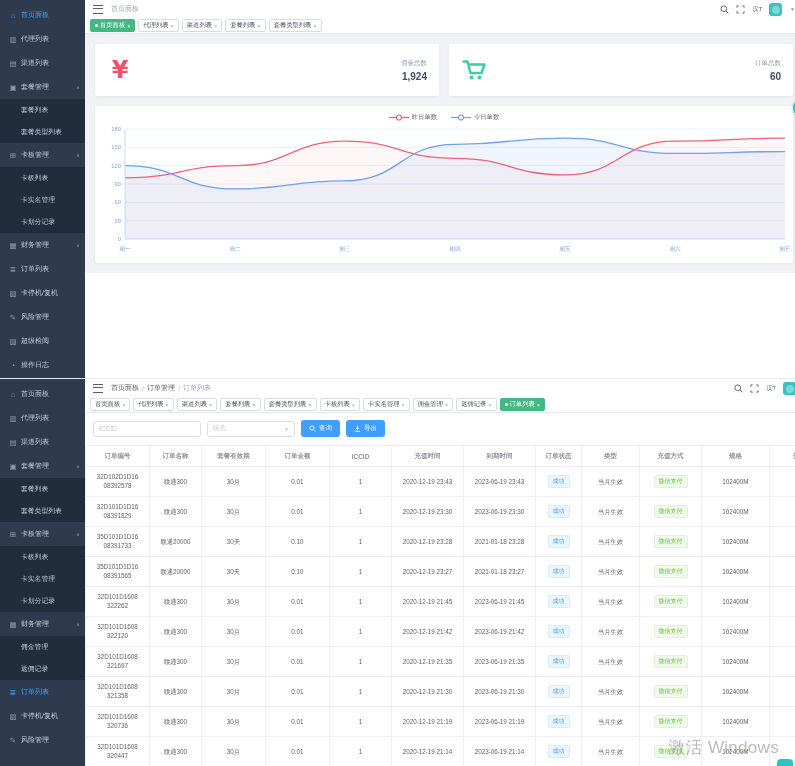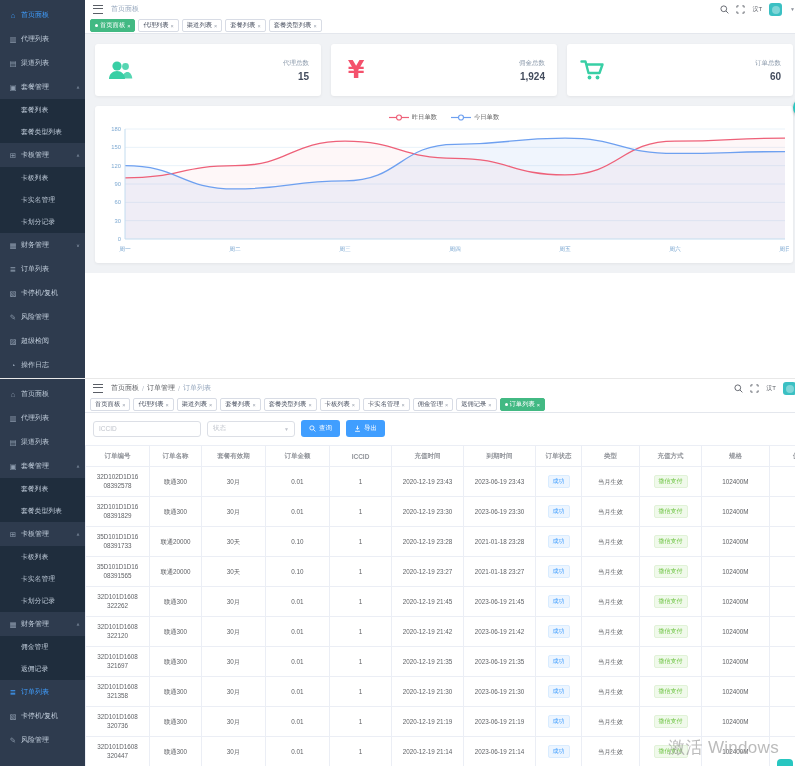--- a/index.html
+++ b/index.html
@@ -170,34 +170,20 @@
           <span class="tab">
             <span>套餐类型列表</span>
             <span class="x">×</span>
           </span>
         </div>
       <div class="content-gray">
         <div class="stats" id="stats">
             <div class="stat-card">
               <div class="stat-icon">
                 <svg viewBox="0 0 26 26">
-                  <circle cx="10" cy="9" r="4.6" fill="#38cfa5"></circle>
-                  <path d="M2 22c0-5 3.6-8 8-8s8 3 8 8z" fill="#38cfa5"></path>
-                  <circle cx="18.5" cy="9.5" r="3.4" fill="#38cfa5" opacity=".85"></circle>
-                  <path d="M15 21.5c.5-4 2.8-6.5 5.5-6.5 2.4 0 4.3 2.5 4.8 6.5z" fill="#38cfa5" opacity=".85"></path>
-                </svg>
-              </div>
-              <div class="stat-right">
-                <div class="stat-label">代理总数</div>
-                <div class="stat-value">15</div>
-              </div>
-            </div>
-            <div class="stat-card">
-              <div class="stat-icon">
-                <svg viewBox="0 0 26 26">
                   <text x="13" y="21" font-size="24" font-weight="bold" text-anchor="middle" fill="#f4516c" font-family="DejaVu Sans, sans-serif">¥</text>
                 </svg>
               </div>
               <div class="stat-right">
                 <div class="stat-label">佣金总数</div>
                 <div class="stat-value">1,924</div>
               </div>
             </div>
             <div class="stat-card">
               <div class="stat-icon">

